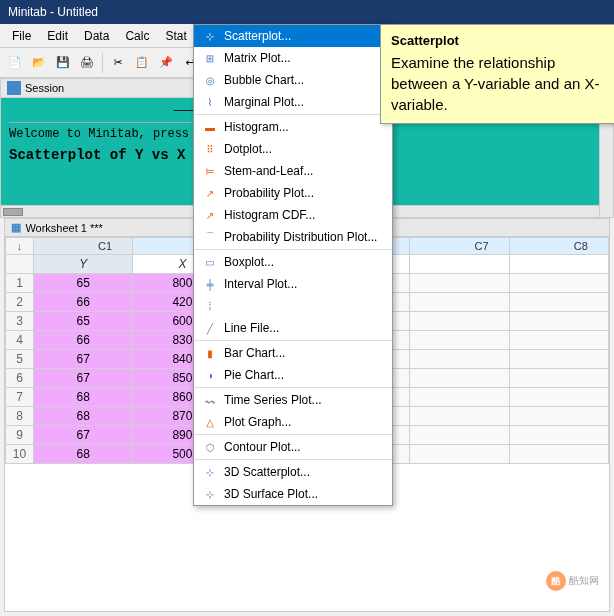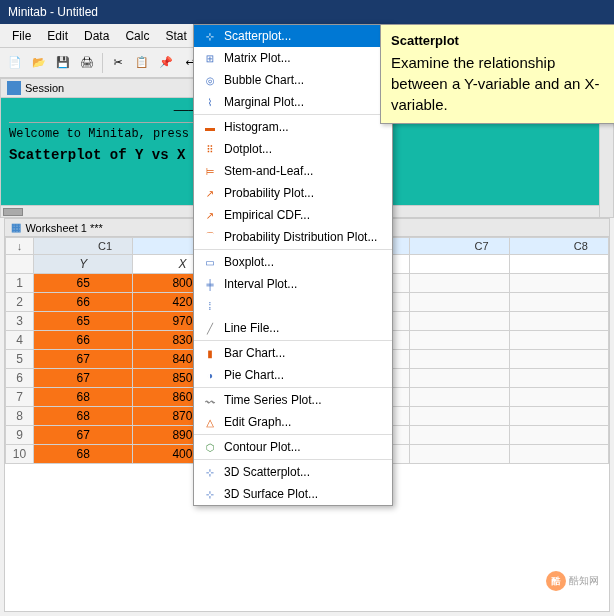--- a/index.html
+++ b/index.html
@@ -196,21 +196,21 @@
       background: #ddeeff;
       color: #333;
       padding-left: 48px;
     }
     .ws-table .col-header-name {
       background: #fff;
       font-style: italic;
       color: #333;
     }
     .ws-table td.data-cell {
-      background: #f97316;
+      background: #f0abfc;
     }
     .ws-table td.empty-cell {
       background: #f9f9f9;
     }
     .ws-table .first-col { background: #e0e8f0; }
     .arrow-row td { background: #d0e8ff; font-size: 11px; }
 
     
     .h-scrollbar {
       height: 12px;
@@ -351,21 +351,21 @@
               <td class="data-cell first-col">66</td>
               <td class="data-cell">420</td>
               <td class="empty-cell"></td>
               <td class="empty-cell"></td>
               <td class="empty-cell"></td>
               <td class="empty-cell"></td>
             </tr>
             <tr>
               <td class="row-num">3</td>
               <td class="data-cell first-col">65</td>
-              <td class="data-cell">970</td>
+              <td class="data-cell">600</td>
               <td class="empty-cell"></td>
               <td class="empty-cell"></td>
               <td class="empty-cell"></td>
               <td class="empty-cell"></td>
             </tr>
             <tr>
               <td class="row-num">4</td>
               <td class="data-cell first-col">66</td>
               <td class="data-cell">830</td>
               <td class="empty-cell"></td>
@@ -414,21 +414,21 @@
               <td class="data-cell first-col">67</td>
               <td class="data-cell">890</td>
               <td class="empty-cell"></td>
               <td class="empty-cell"></td>
               <td class="empty-cell"></td>
               <td class="empty-cell"></td>
             </tr>
             <tr>
               <td class="row-num">10</td>
               <td class="data-cell first-col">68</td>
-              <td class="data-cell">400</td>
+              <td class="data-cell">500</td>
               <td class="empty-cell"></td>
               <td class="empty-cell"></td>
               <td class="empty-cell"></td>
               <td class="empty-cell"></td>
             </tr>
           </tbody>
       </table>
     </div>
 
     <div class="watermark">
@@ -467,21 +467,21 @@
     <div class="dropdown-item">
       <span class="dropdown-icon" style="color: rgb(224, 90, 12);">⊨</span>
       <span>Stem-and-Leaf...</span>
     </div>
     <div class="dropdown-item">
       <span class="dropdown-icon" style="color: rgb(224, 90, 12);">↗</span>
       <span>Probability Plot...</span>
     </div>
     <div class="dropdown-item">
       <span class="dropdown-icon" style="color: rgb(224, 90, 12);">↗</span>
-      <span>Empirical CDF...</span>
+      <span>Histogram CDF...</span>
     </div>
     <div class="dropdown-item">
       <span class="dropdown-icon" style="color: rgb(224, 90, 12);">⌒</span>
       <span>Probability Distribution Plot...</span>
     </div>
     <div style="height: 1px; background: rgb(221, 221, 221); margin: 1px 0px;"></div>
     <div class="dropdown-item">
       <span class="dropdown-icon" style="color: rgb(68, 114, 196);">▭</span>
       <span>Boxplot...</span>
     </div>
@@ -505,21 +505,21 @@
       <span class="dropdown-icon" style="color: rgb(68, 114, 196);">◑</span>
       <span>Pie Chart...</span>
     </div>
     <div style="height: 1px; background: rgb(221, 221, 221); margin: 1px 0px;"></div>
     <div class="dropdown-item">
       <span class="dropdown-icon" style="color: rgb(136, 136, 136);">〰</span>
       <span>Time Series Plot...</span>
     </div>
     <div class="dropdown-item">
       <span class="dropdown-icon" style="color: rgb(224, 90, 12);">△</span>
-      <span>Edit Graph...</span>
+      <span>Plot Graph...</span>
     </div>
     <div style="height: 1px; background: rgb(221, 221, 221); margin: 1px 0px;"></div>
     <div class="dropdown-item">
       <span class="dropdown-icon" style="color: rgb(90, 154, 90);">⬡</span>
       <span>Contour Plot...</span>
     </div>
     <div style="height: 1px; background: rgb(221, 221, 221); margin: 1px 0px;"></div>
     <div class="dropdown-item">
       <span class="dropdown-icon" style="color: rgb(68, 114, 196);">⊹</span>
       <span>3D Scatterplot...</span>

